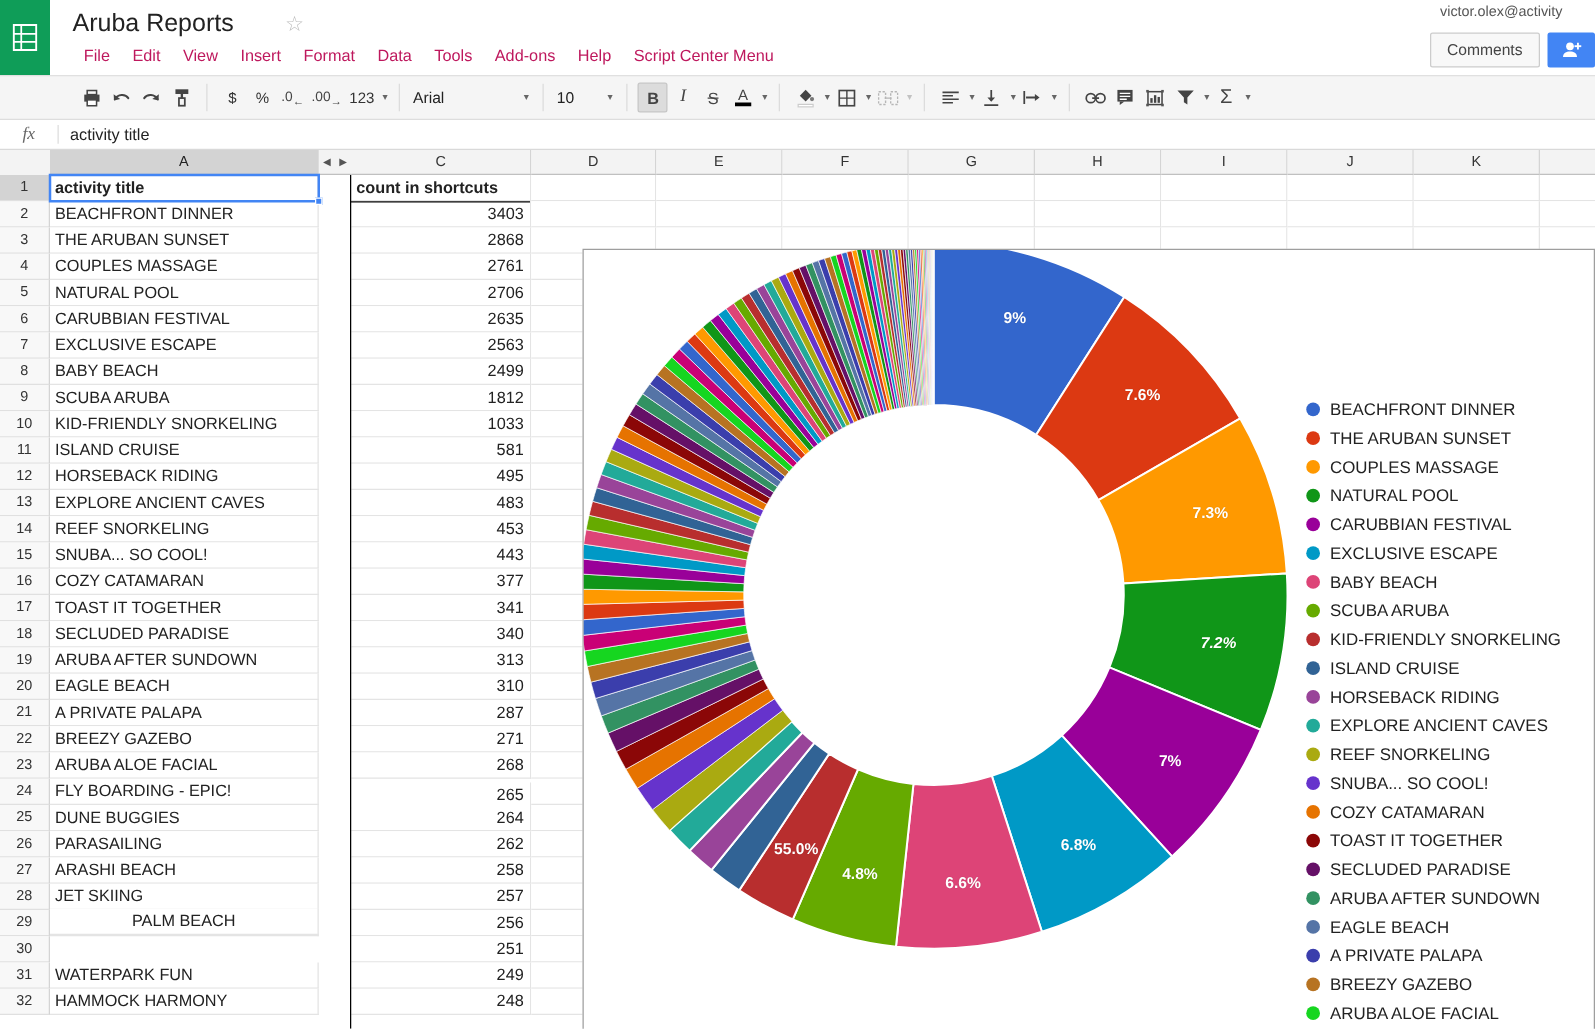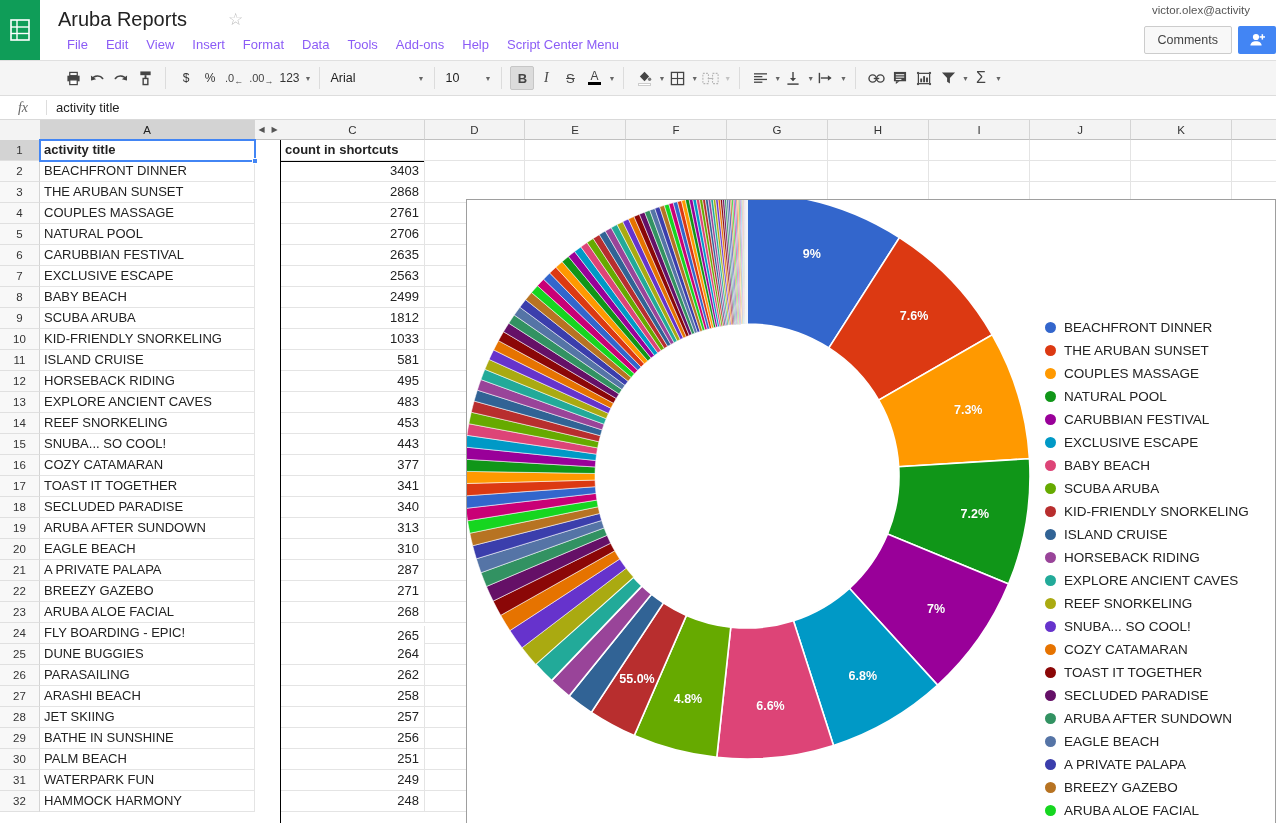--- a/index.html
+++ b/index.html
@@ -22,21 +22,21 @@
   #doc-title {
     position: absolute; left: 58px; top: 6px;
     font-size: 20px; color: #222; white-space: nowrap; line-height: 26px;
   }
   #star-icon {
     position: absolute; left: 228px; top: 11px;
     font-size: 17px; color: #bdbdbd; line-height: 17px; cursor: pointer;
   }
   #menubar { position: absolute; left: 58px; top: 34px; height: 22px; display: flex; gap: 0; }
   .menu-item {
-    font-size: 13px; color: #8b5cf6; padding: 2px 9px; line-height: 18px;
+    font-size: 13px; color: #be185d; padding: 2px 9px; line-height: 18px;
     cursor: pointer; white-space: nowrap; border-radius: 2px;
   }
   #user-email {
     position: absolute; right: 0px; top: 4px; font-size: 11.5px; color: #555;
     white-space: nowrap; overflow: hidden; width: 124px; text-align: left;
   }
   #comments-btn {
     position: absolute; right: 44px; top: 26px; height: 28px;
     padding: 0 13px; border: 1px solid #ccc; border-radius: 2px; background: #f8f8f8;
     font-size: 12.5px; color: #444; line-height: 26px; cursor: pointer; white-space: nowrap;
@@ -706,21 +706,21 @@
       <div class="cell" style="left: 425px; top: 608px; width: 100px;"></div>
       <div class="cell" style="left: 525px; top: 608px; width: 101px;"></div>
       <div class="cell" style="left: 626px; top: 608px; width: 101px;"></div>
       <div class="cell" style="left: 727px; top: 608px; width: 101px;"></div>
       <div class="cell" style="left: 828px; top: 608px; width: 101px;"></div>
       <div class="cell" style="left: 929px; top: 608px; width: 101px;"></div>
       <div class="cell" style="left: 1030px; top: 608px; width: 101px;"></div>
       <div class="cell" style="left: 1131px; top: 608px; width: 101px;"></div>
       <div class="cell" style="left: 1232px; top: 608px; width: 101px;"></div>
       <div class="rowh" style="top: 629px;">30</div>
-      <div class="cell" style="left: 40px; top: 629px; width: 215px;">PALM BEACH</div>
+      <div class="cell" style="left: 40px; top: 607px; width: 215px; text-align: center;">PALM BEACH</div>
       <div class="cell num" style="left: 281px; top: 629px; width: 144px;">251</div>
       <div class="cell" style="left: 425px; top: 629px; width: 100px;"></div>
       <div class="cell" style="left: 525px; top: 629px; width: 101px;"></div>
       <div class="cell" style="left: 626px; top: 629px; width: 101px;"></div>
       <div class="cell" style="left: 727px; top: 629px; width: 101px;"></div>
       <div class="cell" style="left: 828px; top: 629px; width: 101px;"></div>
       <div class="cell" style="left: 929px; top: 629px; width: 101px;"></div>
       <div class="cell" style="left: 1030px; top: 629px; width: 101px;"></div>
       <div class="cell" style="left: 1131px; top: 629px; width: 101px;"></div>
       <div class="cell" style="left: 1232px; top: 629px; width: 101px;"></div>
@@ -866,21 +866,21 @@
         <path d="M285.05393023147934 -0.9984186386791407 A283 283 0 0 1 285.3377505329416 -0.9992251325847405 L285.64430417317004 130.00041618320537 A152 152 0 0 0 285.4918635872257 130.00084935307694 Z" fill="#e67300" stroke="#ffffff" stroke-width="0.55"></path>
         <path d="M285.3377505329416 -0.9992251325847405 A283 283 0 0 1 285.57426797176754 -0.9996797740947159 L285.7713382745889 130.00017199412582 A152 152 0 0 0 285.64430417317004 130.00041618320537 Z" fill="#8b0707" stroke="#ffffff" stroke-width="0.55"></path>
         <path d="M285.57426797176754 -0.9996797740947159 A283 283 0 0 1 285.7634821448617 -0.999901164831158 L285.87296567497873 130.00005308461365 A152 152 0 0 0 285.7713382745889 130.00017199412582 Z" fill="#651067" stroke="#ffffff" stroke-width="0.55"></path>
         <path d="M285.7634821448617 -0.999901164831158 A283 283 0 0 1 285.9053928486935 -0.9999841863722168 L285.94918626502266 130.00000849353862 A152 152 0 0 0 285.87296567497873 130.00005308461365 Z" fill="#329262" stroke="#ffffff" stroke-width="0.55"></path>
         <path d="M285.9053928486935 -0.9999841863722168 A283 283 0 0 1 286.00000000000045 -1 L286.0000000000002 130 A152 152 0 0 0 285.94918626502266 130.00000849353862 Z" fill="#5574a6" stroke="#ffffff" stroke-width="0.55"></path>
       </svg>
     <div id="pct-labels">
         <div class="pct-label" style="left: 344.816px; top: 54.2796px;">9%</div>
         <div class="pct-label" style="left: 447.072px; top: 116.476px;">7.6%</div>
         <div class="pct-label" style="left: 501.232px; top: 209.537px;">7.3%</div>
-        <div class="pct-label" style="left: 507.86px; top: 313.956px;">7.2%</div>
+        <div class="pct-label" style="left: 507.86px; top: 313.956px; font-style: italic;">7.2%</div>
         <div class="pct-label" style="left: 469.148px; top: 408.604px;">7%</div>
         <div class="pct-label" style="left: 395.767px; top: 475.897px;">6.8%</div>
         <div class="pct-label" style="left: 303.493px; top: 505.802px;">6.6%</div>
         <div class="pct-label" style="left: 220.968px; top: 499.33px;">4.8%</div>
         <div class="pct-label" style="left: 170.027px; top: 479.142px;">55.0%</div>
       </div>
     <div id="legend" style="left: 578px; top: 116px;">
         <div class="legend-row">
           <span class="legend-dot" style="background: rgb(51, 102, 204);"></span>
           <span class="legend-label">BEACHFRONT DINNER</span>

